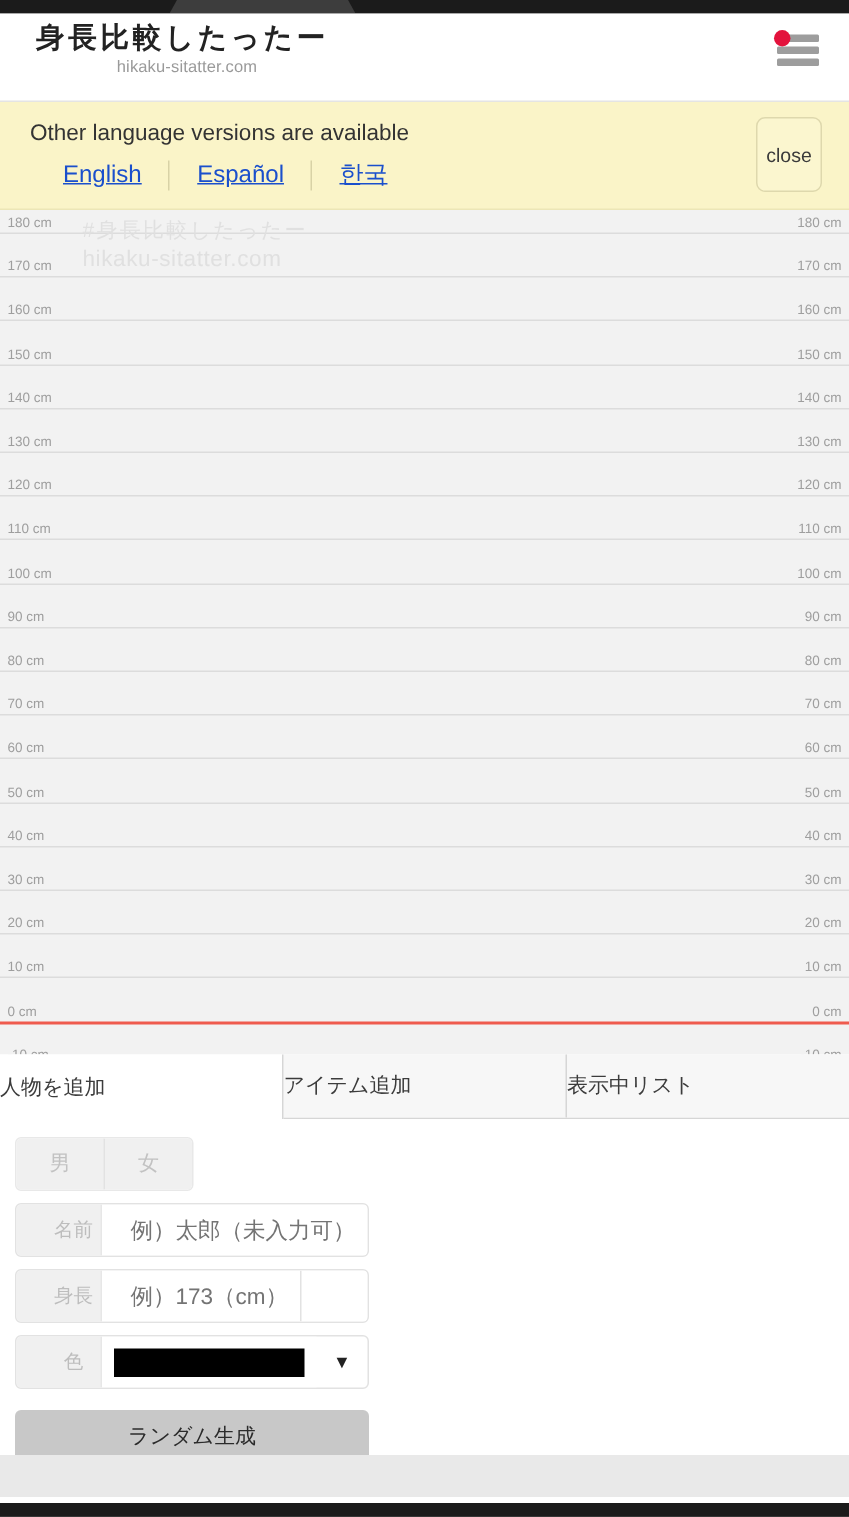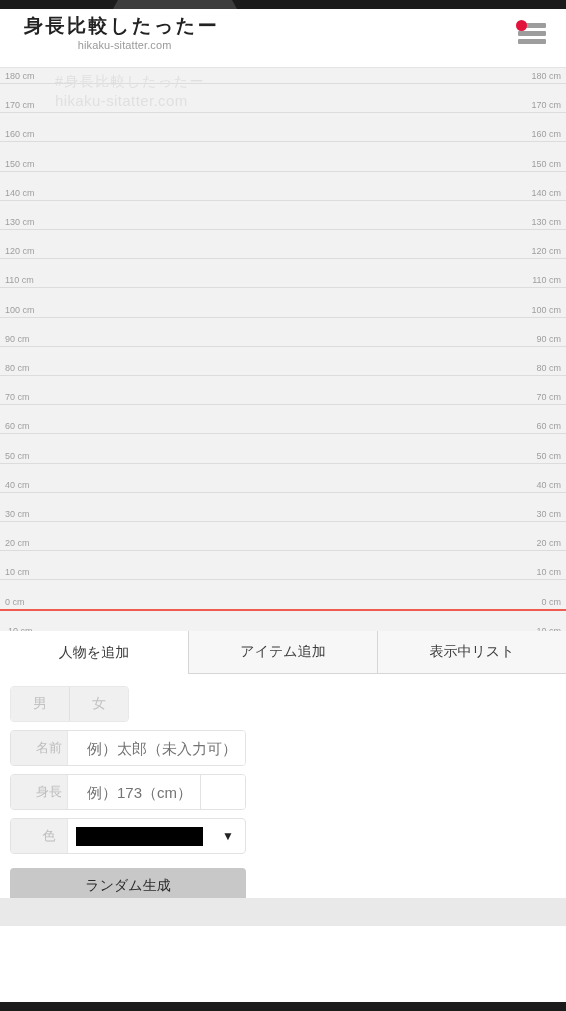--- a/index.html
+++ b/index.html
@@ -216,21 +216,20 @@
     position: relative;
     display: flex;
     height: 43px;
     background: #f7f7f7;
     border-bottom: 1px solid #d6d6d6;
   }
   .tab {
     flex: 1;
     display: flex;
     align-items: center;
-    justify-content: center;
     font-size: 14px;
     color: #3c3c3c;
     background: #f7f7f7;
     border-right: 1px solid #d6d6d6;
     cursor: pointer;
   }
   .tab:last-child { border-right: none; }
   .tab.active {
     background: #ffffff;
     border-bottom: 1px solid #ffffff;
@@ -368,20 +367,31 @@
         <div class="brand-sub">hikaku-sitatter.com</div>
       </div>
       <div class="hamburger">
         <div class="bar b1"></div>
         <div class="bar b2"></div>
         <div class="bar b3"></div>
         <div class="dot"></div>
       </div>
     </div>
 
+    <div class="lang-notice">
+      <div class="lang-text">Other language versions are available</div>
+      <div class="lang-links">
+        <a>English</a>
+        <div class="lang-sep"></div>
+        <a>Español</a>
+        <div class="lang-sep"></div>
+        <a>한국</a>
+      </div>
+      <button class="close-btn">close</button>
+    </div>
 
     <div class="stage" id="stage">
       <div class="watermark">
         <div class="wm1">#身長比較したったー</div>
         <div class="wm2">hikaku-sitatter.com</div>
       </div>
     <div class="gridline" style="top: 15px;"></div>
         <div class="tick-label left" style="top: 3px;">180 cm</div>
         <div class="tick-label right" style="top: 3px;">180 cm</div>
         <div class="gridline" style="top: 44.2px;"></div>

